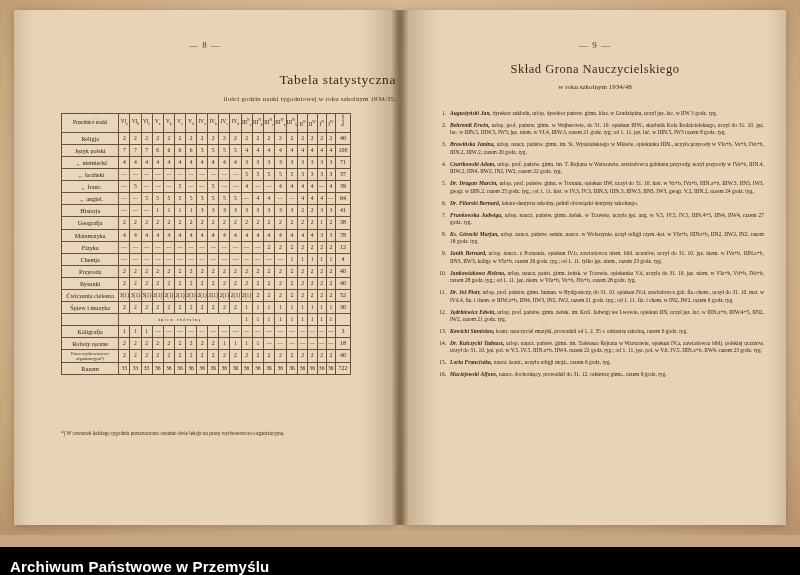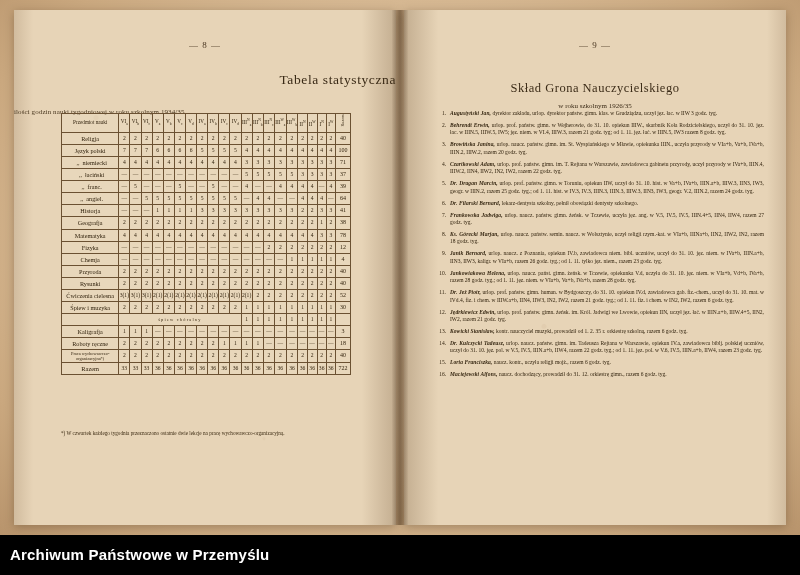--- a/index.html
+++ b/index.html
@@ -51,21 +51,21 @@
   .pg-num{
     text-align:center;font-size:9px;color:#4a3722;letter-spacing:1px;
     margin-top:30px;
   }
   
   #page-left{position:absolute;left:14px;top:10px;width:382px;height:515px;color:#3c2c18;}
   .ttl{
     text-align:right;font-size:13.5px;letter-spacing:.6px;margin-top:22px;color:#3a2a16;
   }
   .subttl{
-    text-align:left;font-size:7px;margin-top:20px;color:#493venture;
+    text-align:right;font-size:7px;margin-top:7px;color:#493venture;
     color:#49371f;letter-spacing:.1px;
   }
   
   #stat-table{
     position:absolute;left:47px;top:103px;width:290px;
     border-collapse:collapse;
     font-size:5.6px;color:#33240f;
     background:rgba(236,220,196,.35);
   }
   #stat-table td,#stat-table th{
@@ -94,33 +94,33 @@
   .chor{
     font-size:4.4px;letter-spacing:1.2px;color:#3d2c14;
   }
   .smallsub{font-size:4.4px;line-height:5px;display:block;}
   .fnote{
     position:absolute;left:47px;top:419px;width:292px;
     font-size:5.2px;color:#3b2a12;line-height:8px;
   }
   
   #page-right{position:absolute;left:404px;top:10px;width:382px;height:515px;color:#3c2c18;}
-  .ttl-r{text-align:center;font-size:12.5px;letter-spacing:.5px;margin-top:31px;}
+  .ttl-r{text-align:center;font-size:12.5px;letter-spacing:.5px;margin-top:12px;}
   .subttl-r{text-align:center;font-size:7px;margin-top:6px;}
   #staff-list{
     position:absolute;left:30px;top:100px;width:330px;
     font-size:5.5px;line-height:7.4px;color:#33240f;text-align:justify;
   }
   .staff-item{display:flex;margin-bottom:4.6px;}
   .staff-num{width:12px;flex:0 0 12px;text-align:right;padding-right:4px;font-size:5.5px;}
   .staff-txt{flex:1;}
   .staff-txt b{font-style:italic;font-weight:bold;letter-spacing:.1px;}
   
   #watermark{
-    position:absolute;left:0;bottom:0;width:800px;height:40px;background:#000;
+    position:absolute;left:0;bottom:0;width:800px;height:28px;background:#000;
   }
   #watermark span{
     position:absolute;left:10px;top:11px;
     color:#fff;font-family:"Liberation Sans",sans-serif;
     font-size:15px;font-weight:bold;letter-spacing:.2px;
   }
 </style>
 </head>
 <body>
 
@@ -638,21 +638,21 @@
           </tr>
         </tbody>
     </table>
 
     <div class="fnote">*) W czwartek każdego tygodnia przeznaczono ostatnie dwie lekcje na pracę wychowawczo-organizacyjną.</div>
   </div>
 
   <div id="page-right">
     <div class="pg-num">— 9 —</div>
     <div class="ttl-r">Skład Grona Nauczycielskiego</div>
-    <div class="subttl-r">w roku szkolnym 1926/35</div>
+    <div class="subttl-r">w roku szkolnym 1934/48</div>
     <div id="staff-list">
         <div class="staff-item">
           <div class="staff-num">1.</div>
           <div class="staff-txt"><b>Augustyński Jan,</b> dyrektor zakładu, urlop. dyrektor państw. gimn. klas. w Grudziądzu, uczył jęz. łac. w IIW 3 godz. tyg.</div>
         </div>
         <div class="staff-item">
           <div class="staff-num">2.</div>
           <div class="staff-txt"><b>Behrendt Erwin,</b> urlop. prof. państw. gimn. w Wejherowie, do 31. 10. opiekun IIIW., skarbnik Koła Rodzicielskiego, uczył do 31. 10. jęz. łac. w IIIN.5, IIIW.5, IW5; jęz. niem. w VI.4, IIIW.3, razem 21 godz. tyg; od 1. 11. jęz. łać. w IIIN.5, IW3 razem 8 godz. tyg.</div>
         </div>
         <div class="staff-item">

